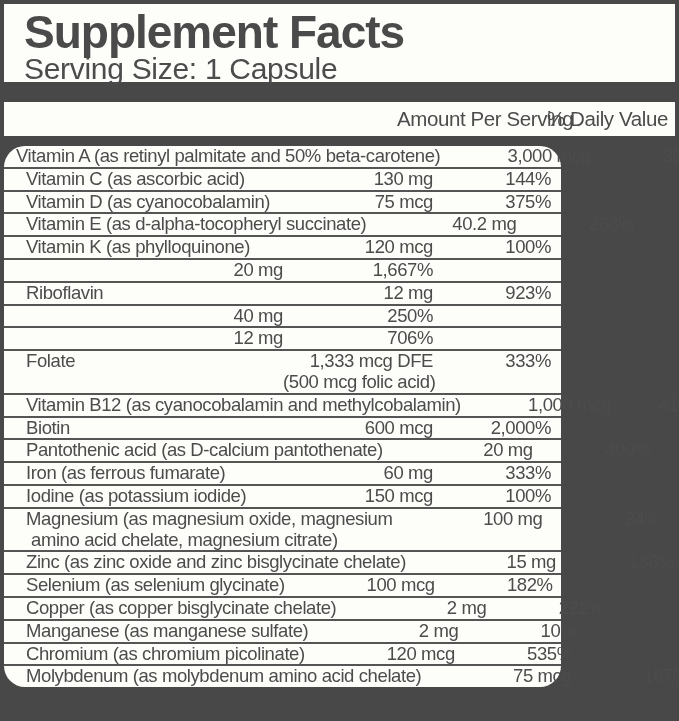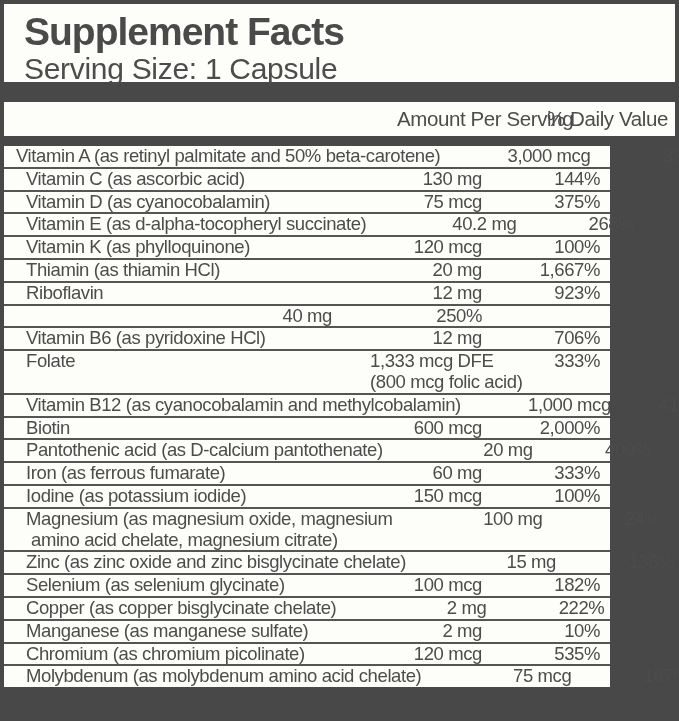--- a/index.html
+++ b/index.html
@@ -9,47 +9,47 @@
     width:679px; height:721px;
     background:#484848;
     padding:4px 4px 0 4px;
     font-family:"Liberation Sans", sans-serif;
     color:#4c4c4c;
     overflow:hidden;
   }
   .box { background:#fdfdfa; width:671px; }
   .header-box { height:78px; padding:4px 0 0 20px; }
   .title {
-    font-size:39px; font-weight:bold; line-height:48px;
+    font-size:46px; font-weight:bold; line-height:48px;
     letter-spacing:-1px; color:#4a4a4a; white-space:nowrap;
   }
   .serving { font-size:30px; line-height:25px; letter-spacing:-0.3px; }
   .spacer-thick { height:20px; }
   .spacer-thin  { height:10px; }
   .col-header {
     height:34px;
     display:grid;
     grid-template-columns:1fr 150px 118px;
     align-items:center;
     padding:0 10px 0 12px;
     font-size:20.5px; letter-spacing:-0.4px;
   }
   .col-header .amount-head, .col-header .dv-head { text-align:right; white-space:nowrap; }
-  .rows-box { width:606px; }
+  .rows-box { width:557px;border-radius:21px; }
   .row {
     display:grid;
     grid-template-columns:1fr 150px 118px;
     align-items:start;
     padding:0 10px 0 12px;
     min-height:20.8px;
     font-size:18.5px; line-height:20.8px; letter-spacing:-0.4px;
   }
   .row + .row { border-top:2.5px solid #555555;padding-left:22px; }
   .cell-name   { text-align:left;  white-space:nowrap; }
-  .cell-amount { text-align:right; white-space:nowrap;margin-left:38px; }
+  .cell-amount { text-align:right; white-space:nowrap; }
   .cell-dv     { text-align:right; white-space:nowrap; }
   .line2 { padding-left:5px; }
   .cell-amount .line2 { padding-left:0; }
 </style>
 </head>
 <body>
 
 <div class="label">
   <div class="box header-box">
     <div class="title">Supplement Facts</div>
@@ -86,41 +86,39 @@
         <div class="cell-name">Vitamin E (as d-alpha-tocopheryl succinate)</div>
         <div class="cell-amount">40.2 mg</div>
         <div class="cell-dv">268%</div>
       </div>
       <div class="row">
         <div class="cell-name">Vitamin K (as phylloquinone)</div>
         <div class="cell-amount">120 mcg</div>
         <div class="cell-dv">100%</div>
       </div>
       <div class="row">
-        <div class="cell-name">Thiamin (as thiamin HCl)</div>
         <div class="cell-amount">20 mg</div>
         <div class="cell-dv">1,667%</div>
       </div>
       <div class="row">
         <div class="cell-name">Riboflavin</div>
         <div class="cell-amount">12 mg</div>
         <div class="cell-dv">923%</div>
       </div>
       <div class="row">
         <div class="cell-amount">40 mg</div>
         <div class="cell-dv">250%</div>
       </div>
       <div class="row">
-        <div class="cell-name">Vitamin B6 (as pyridoxine HCl)</div>
         <div class="cell-amount">12 mg</div>
         <div class="cell-dv">706%</div>
       </div>
       <div class="row">
         <div class="cell-name">Folate</div>
-        <div class="cell-amount">1,333 mcg DFE<div class="line2">(800 mcg folic acid)</div></div>
+        <div class="cell-amount">1,333 mcg DFE<div class="line2">(500 mcg folic acid)</div></div>
         <div class="cell-dv">333%</div>
       </div>
       <div class="row">
         <div class="cell-name">Vitamin B12 (as cyanocobalamin and methylcobalamin)</div>
         <div class="cell-amount">1,000 mcg</div>
         <div class="cell-dv">41,667%</div>
       </div>
       <div class="row">
         <div class="cell-name">Biotin</div>
         <div class="cell-amount">600 mcg</div>

